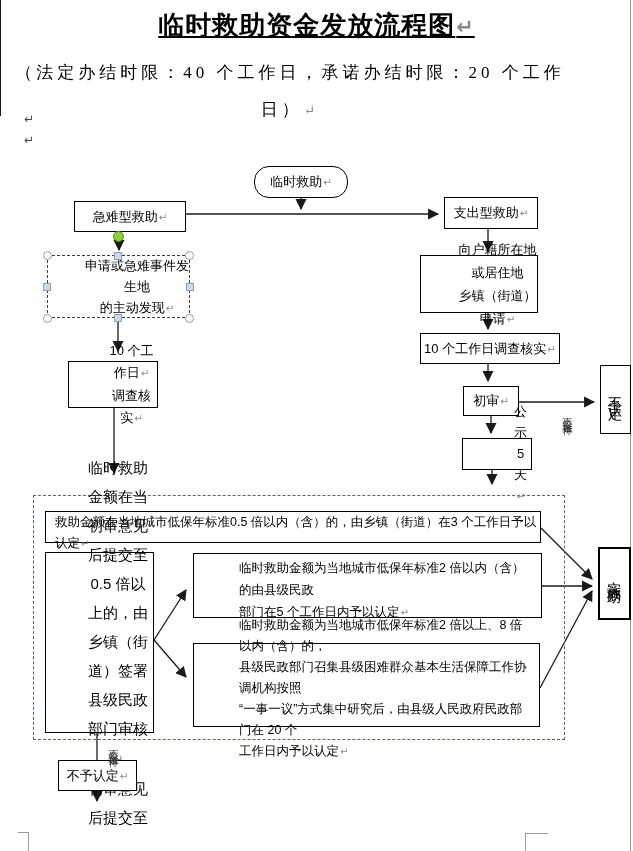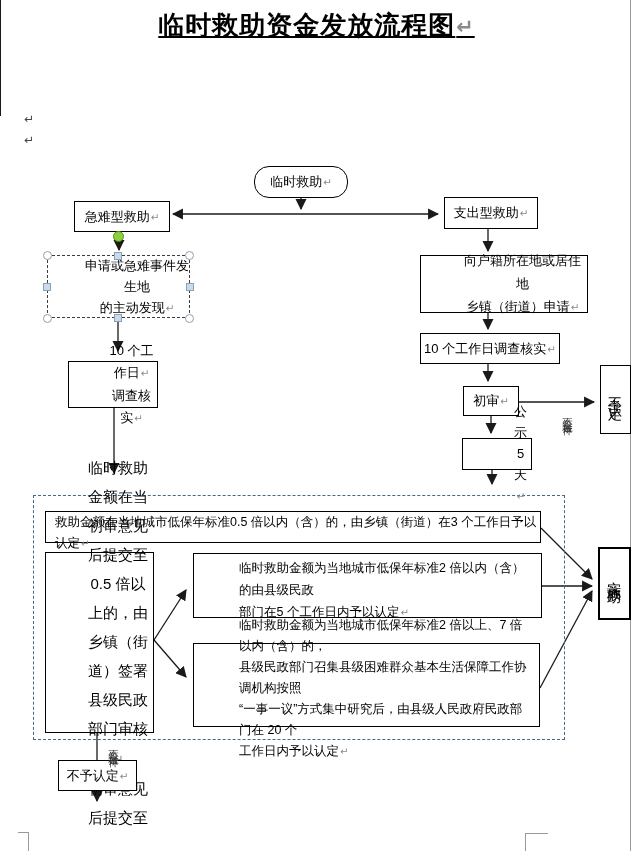--- a/index.html
+++ b/index.html
@@ -25,25 +25,25 @@
   #pil1{left:24px;top:112px;} #pil2{left:24px;top:133px;}
   .rmark{color:#8a8a8a;font-size:0.8em;margin-left:1px;}
 
   
   .node{position:absolute;border:1.4px solid #000;background:#fff;z-index:2;
         display:flex;flex-direction:column;justify-content:center;align-items:center;
         font-size:13px;line-height:21px;text-align:center;box-sizing:border-box;}
   .node .ln{display:block;margin-left:37px;}
 
   #n-linshi  {left:254px;top:166px;width:94px;height:32px;border-radius:15px;}
-  #n-jinan   {left:74px; top:201px;width:96px;height:31px;}
+  #n-jinan   {left:74px; top:201px;width:112px;height:31px;}
   #n-zhichu  {left:444px;top:197px;width:94px;height:32px;}
   #n-shenqing{left:47px; top:255px;width:143px;height:63px;border:1px dashed #3d3d3d;}
   #n-dleft   {left:68px; top:361px;width:90px;height:47px;line-height:22px;}
-  #n-xiang   {left:420px;top:255px;width:168px;height:58px;line-height:23px;}
+  #n-xiang   {left:420px;top:255px;width:118px;height:58px;line-height:23px;}
   #n-dright  {left:420px;top:333px;width:140px;height:31px;}
   #n-chushen {left:463px;top:386px;width:56px;height:30px;}
   #n-gongshi {left:462px;top:438px;width:70px;height:32px;padding-left:47px;}
   #n-buyu-r  {left:600px;top:365px;width:31px;height:69px;}
   #n-shishi  {left:598px;top:547px;width:33px;height:73px;border-width:2px;}
   #n-buyu-b  {left:58px; top:760px;width:79px;height:31px;}
 
   .vtext{writing-mode:vertical-rl;text-orientation:upright;letter-spacing:3px;
          font-size:14px;line-height:1;}
 
@@ -110,20 +110,24 @@
   <div class="cropmark" id="crop-bl" style="left:18px;top:832px;">
       <span class="h"></span>
       <span class="v"></span>
     </div>
   <div class="cropmark" id="crop-br" style="left:525px;top:833px;">
       <span class="h"></span>
       <span class="v"></span>
     </div>
 
   <div class="title"><span>临时救助资金发放流程图</span><span class="rmark">↵</span></div>
+  <div class="subtitle">
+    <span class="ln">（法定办结时限：40 个工作日，承诺办结时限：20 个工作</span>
+    <span class="ln"><span>日）</span><span class="rmark">↵</span></span>
+  </div>
   <div class="pilcrow" id="pil1">↵</div>
   <div class="pilcrow" id="pil2">↵</div>
 
   <div class="node" id="n-linshi">
       <span><span>临时救助</span><span class="rmark">↵</span></span>
     </div>
   <div class="node" id="n-jinan">
       <span><span>急难型救助</span><span class="rmark">↵</span></span>
     </div>
   <div class="node" id="n-zhichu">
@@ -186,21 +190,21 @@
     <span class="ln"><span>县级民政部门审核</span><span class="rmark">↵</span></span>
     <span class="ln">初审意见后提交至</span>
   </div>
 
   <div class="node" id="n-box3">
     <span class="ln">临时救助金额为当地城市低保年标准2 倍以内（含）的由县级民政</span>
     <span class="ln"><span>部门在5 个工作日内予以认定</span><span class="rmark">↵</span></span>
   </div>
 
   <div class="node" id="n-box4">
-    <span class="ln">临时救助金额为当地城市低保年标准2 倍以上、7 倍以内（含）的，</span>
+    <span class="ln">临时救助金额为当地城市低保年标准2 倍以上、8 倍以内（含）的，</span>
     <span class="ln">县级民政部门召集县级困难群众基本生活保障工作协调机构按照</span>
     <span class="ln">“一事一议”方式集中研究后，由县级人民政府民政部门在 20 个</span>
     <span class="ln"><span>工作日内予以认定</span><span class="rmark">↵</span></span>
   </div>
 
   <div class="node" id="n-buyu-b">
       <span><span>不予认定</span><span class="rmark">↵</span></span>
     </div>
 
   <div class="edge-label" id="lab-r"><span>不符合条件</span><span class="rmark">↵</span></div>

